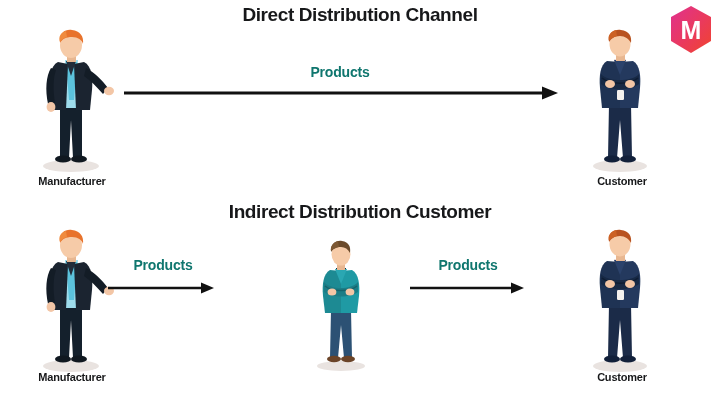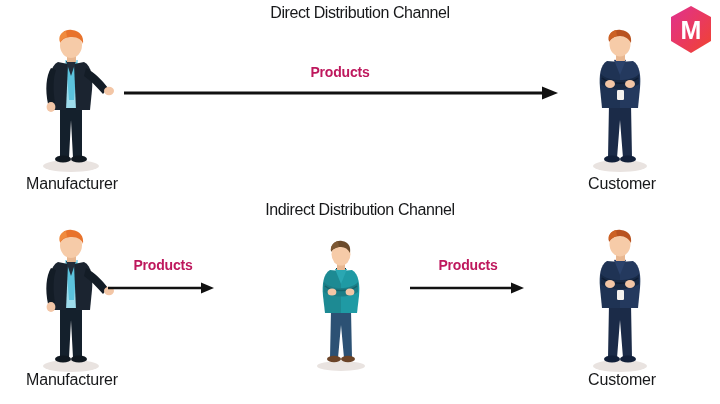--- a/index.html
+++ b/index.html
@@ -13,48 +13,48 @@
   #canvas {
     position: relative;
     width: 720px;
     height: 404px;
     background: #ffffff;
     overflow: hidden;
   }
   .section-title {
     position: absolute;
     font-family: "Liberation Sans", sans-serif;
-    font-weight: normal;
-    font-size: 16px;
+    font-weight: bold;
+    font-size: 19px;
     letter-spacing: -0.4px;
     color: #17181a;
     white-space: nowrap;
     text-align: center;
   }
   #title-direct   { left: 0; right: 0; top: 4px; }
   #title-indirect { left: 0; right: 0; top: 201px; }
 
   .node-label {
     position: absolute;
     font-family: "Liberation Sans", sans-serif;
-    font-weight: normal;
-    font-size: 16px;
+    font-weight: bold;
+    font-size: 11px;
     letter-spacing: -0.2px;
     color: #17181a;
     white-space: nowrap;
     text-align: center;
   }
 
   .flow-label {
     position: absolute;
     font-family: "Liberation Sans", sans-serif;
     font-weight: bold;
     font-size: 14px;
     letter-spacing: -0.2px;
-    color: #be185d;
+    color: #0f766e;
     white-space: nowrap;
     text-align: center;
   }
 
   .arrow { position: absolute; }
 
   .figure { position: absolute; }
 
   .logo-hex { position: absolute; }
 </style>
@@ -147,21 +147,21 @@
       <rect x="44" y="25" width="9" height="8" fill="#e8b791"></rect>
 
       <ellipse cx="48" cy="16" rx="10.5" ry="12.5" fill="#f6cba8"></ellipse>
 
       <path d="M37 14 C36 4 43 1 49 2 C57 3 60 8 59 15 C57 11 53 8 48 8 C42 8 39 11 37 14 Z" fill="#b8521f"></path>
       <path d="M37 13 C35 8 39 3 44 2 L45 8 C41 9 38 11 37 13 Z" fill="#cc6124"></path>
     </svg>
   </div>
   <div class="node-label" style="left:562px; top:175px; width:120px;">Customer</div>
 
-  <div class="section-title" id="title-indirect">Indirect Distribution Channel</div>
+  <div class="section-title" id="title-indirect">Indirect Distribution Customer</div>
 
   <div class="figure" style="left:22px; top:228px; width:98px; height:145px;">
     <svg width="98" height="145" viewBox="0 0 98 145">
       <ellipse cx="49" cy="138" rx="28" ry="6" fill="#e9e3e0"></ellipse>
       <path d="M38 78 L38 130 L47 130 L49 92 L51 130 L60 130 L60 78 Z" fill="#14202c"></path>
       <ellipse cx="41" cy="131" rx="8" ry="3.6" fill="#101820"></ellipse>
       <ellipse cx="57" cy="131" rx="8" ry="3.6" fill="#101820"></ellipse>
       <rect x="43" y="32" width="13" height="48" fill="#9fdcec"></rect>
       <path d="M44 34 L55 34 L52 72 L47 72 Z" fill="#5cc3dd"></path>
       <path d="M36 34 C28 38 27 50 28 62 L30 82 L44 82 L46 36 Z" fill="#1b2430"></path>

